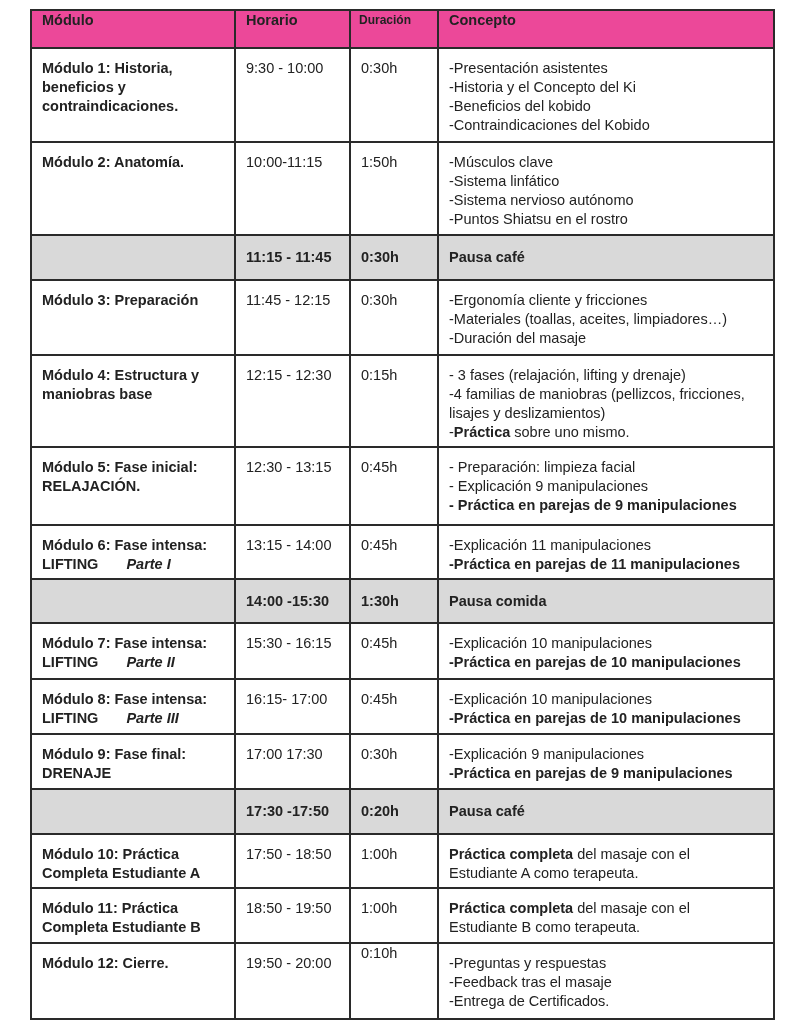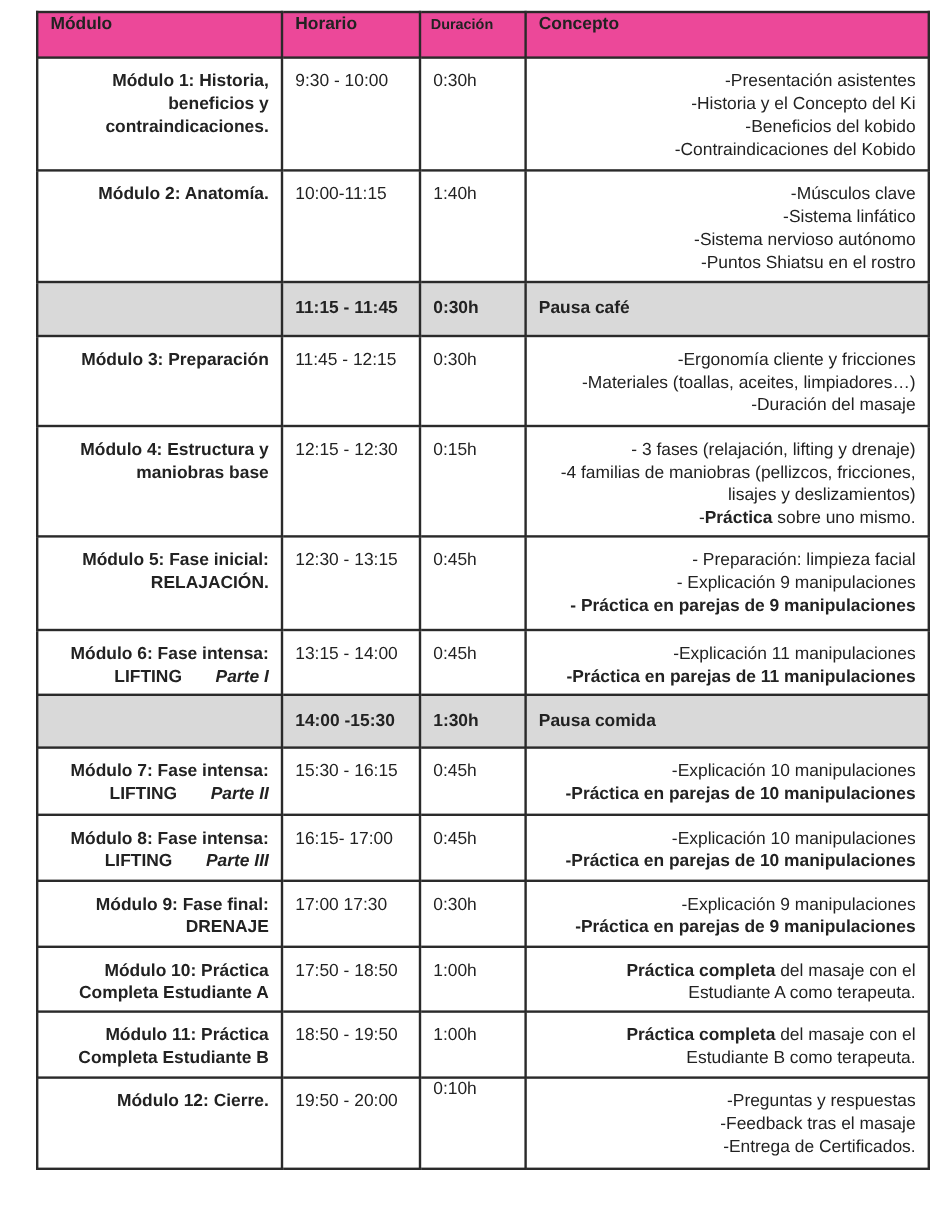--- a/index.html
+++ b/index.html
@@ -7,21 +7,21 @@
          font-family: "Liberation Sans", sans-serif; color: #222222; }
   table.schedule { position: absolute; left: 30px; top: 9px; width: 743px;
          border-collapse: collapse; table-layout: fixed; }
   table.schedule td, table.schedule th { border: 2px solid #2a2a2a; vertical-align: top;
          text-align: left; padding: 0 10px; font-size: 14.5px; line-height: 19px; }
   col.c1 { width: 204px; } col.c2 { width: 115px; } col.c3 { width: 88px; } col.c4 { width: 336px; }
   thead th { background: #ec4899; height: 36px; vertical-align: middle; font-weight: bold; font-size: 16.5px; }
   thead th.small { font-size: 12px; padding: 0 8px; }
   td.mod { font-weight: bold; }
   tr.pause td { background: #d9d9d9; font-weight: bold; }
-  td .line { display: block; text-align: right; }
+  td .line { display: block; }
   td .b { font-weight: bold; }
   td .i { font-style: italic; }
   .tab { display: inline-block; width: 28px; }
 </style>
 </head>
 <body>
 
 <table class="schedule">
   <colgroup>
       <col class="c1">
@@ -51,21 +51,21 @@
           <span class="line">-Historia y el Concepto del Ki</span>
           <span class="line">-Beneficios del kobido</span>
           <span class="line">-Contraindicaciones del Kobido</span>
         </td>
       </tr>
       <tr style="height: 93px;">
         <td class="mod" style="padding-top: 10px;">
           <span class="line">Módulo 2: Anatomía.</span>
         </td>
         <td style="padding-top: 10px;">10:00-11:15</td>
-        <td style="padding-top: 10px;">1:40h</td>
+        <td style="padding-top: 10px;">1:50h</td>
         <td style="padding-top: 10px;">
           <span class="line">-Músculos clave</span>
           <span class="line">-Sistema linfático</span>
           <span class="line">-Sistema nervioso autónomo</span>
           <span class="line">-Puntos Shiatsu en el rostro</span>
         </td>
       </tr>
       <tr class="pause" style="height: 45px;">
         <td class="mod" style="vertical-align: middle;"></td>
         <td style="vertical-align: middle;">11:15 - 11:45</td>
@@ -158,20 +158,26 @@
           <span class="line">Módulo 9: Fase final:</span>
           <span class="line">DRENAJE</span>
         </td>
         <td style="padding-top: 10px;">17:00 17:30</td>
         <td style="padding-top: 10px;">0:30h</td>
         <td style="padding-top: 10px;">
           <span class="line">-Explicación 9 manipulaciones</span>
           <span class="line b">-Práctica en parejas de 9 manipulaciones</span>
         </td>
       </tr>
+      <tr class="pause" style="height: 45px;">
+        <td class="mod" style="vertical-align: middle;"></td>
+        <td style="vertical-align: middle;">17:30 -17:50</td>
+        <td style="vertical-align: middle;">0:20h</td>
+        <td style="vertical-align: middle;">Pausa café</td>
+      </tr>
       <tr style="height: 54px;">
         <td class="mod" style="padding-top: 10px;">
           <span class="line">Módulo 10: Práctica</span>
           <span class="line">Completa Estudiante A</span>
         </td>
         <td style="padding-top: 10px;">17:50 - 18:50</td>
         <td style="padding-top: 10px;">1:00h</td>
         <td style="padding-top: 10px;">
           <span class="line"><span class="b">Práctica completa</span> del masaje con el</span>
           <span class="line">Estudiante A como terapeuta.</span>

